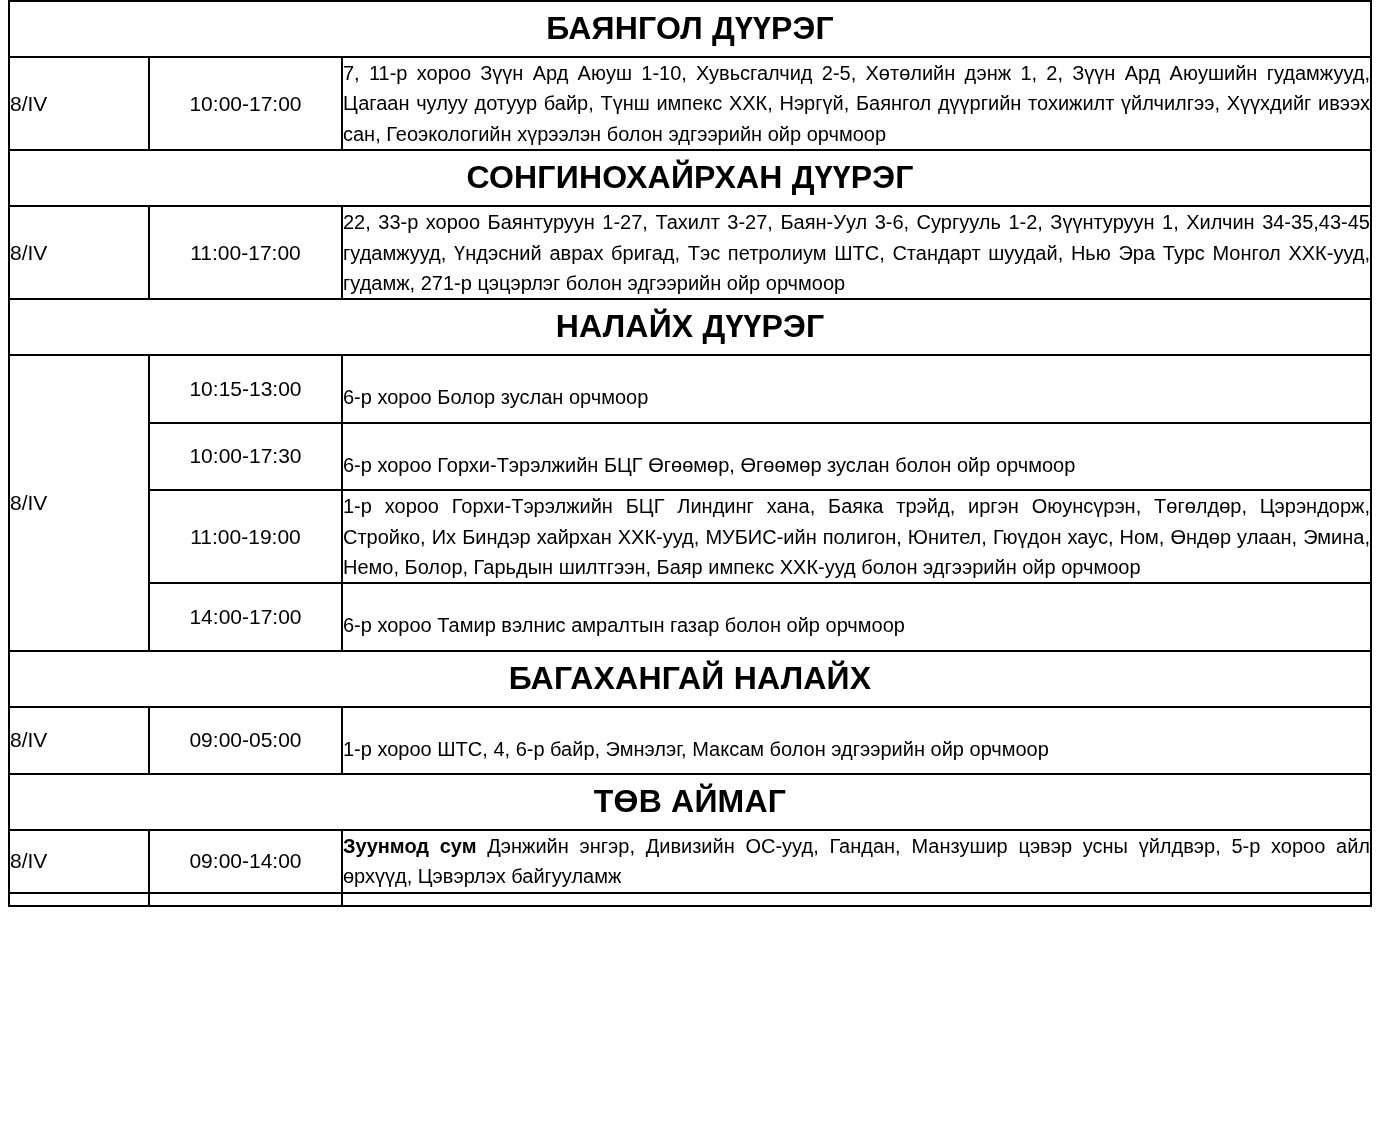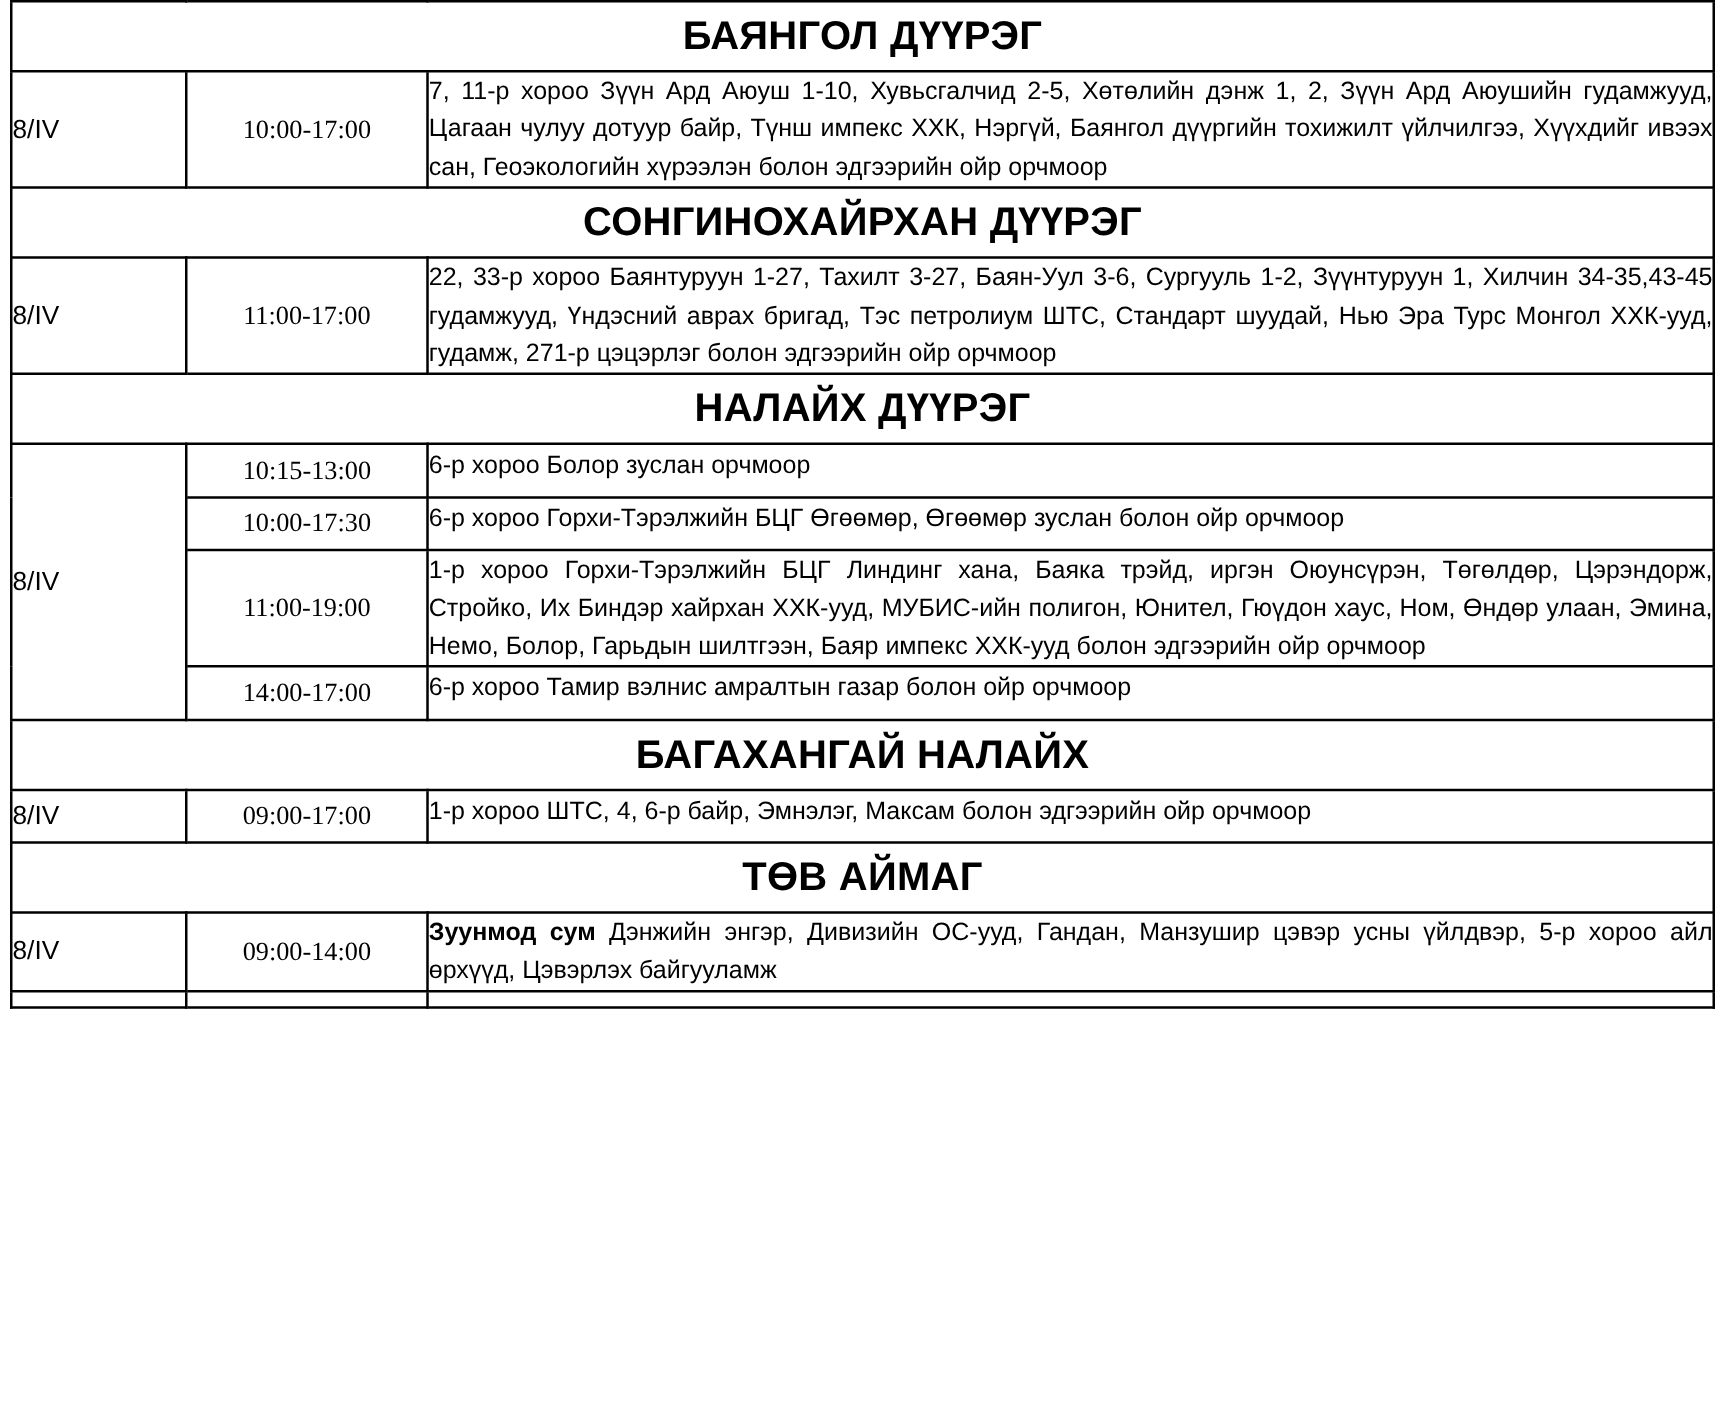--- a/index.html
+++ b/index.html
@@ -61,32 +61,31 @@
   
   td.date {
     font-size: 21px;
     vertical-align: middle;
   }
   td.time {
     text-align: center;
     font-size: 21px;
     vertical-align: middle;
     white-space: nowrap;
-    font-family: Liberation Serif, serif;
   }
   td.area {
     text-align: justify;
     text-align-last: left;
     font-size: 20px;
     line-height: 1.52;
     padding: 10px 12px 10px 12px;
     hyphens: none;
   }
   td.area.single {
-    padding-top: 1px;
+    padding-top: 26px;
     padding-bottom: 9px;
     margin-top: 44px;
   }
   td.area b { font-weight: bold; }
 </style>
 </head>
 <body>
 
 <div class="sheet">
   <table class="schedule">
@@ -140,21 +139,21 @@
       <tr>
         <td class="time">14:00-17:00</td>
         <td class="area single"> 6-р хороо Тамир вэлнис амралтын газар болон ойр орчмоор</td>
       </tr>
 
       <tr>
         <td class="district" colspan="3">БАГАХАНГАЙ НАЛАЙХ</td>
       </tr>
       <tr>
         <td class="date">8/IV</td>
-        <td class="time">09:00-17:00</td>
+        <td class="time">09:00-05:00</td>
         <td class="area single">1-р хороо ШТС, 4, 6-р байр, Эмнэлэг, Максам болон эдгээрийн ойр орчмоор</td>
       </tr>
 
       <tr>
         <td class="district" colspan="3">ТӨВ АЙМАГ</td>
       </tr>
       <tr>
         <td class="date">8/IV</td>
         <td class="time">09:00-14:00</td>
         <td class="area"><b>Зуунмод сум</b><span> Дэнжийн энгэр, Дивизийн ОС-ууд, Гандан, Манзушир цэвэр усны үйлдвэр, 5-р хороо айл өрхүүд, Цэвэрлэх байгууламж</span></td>

